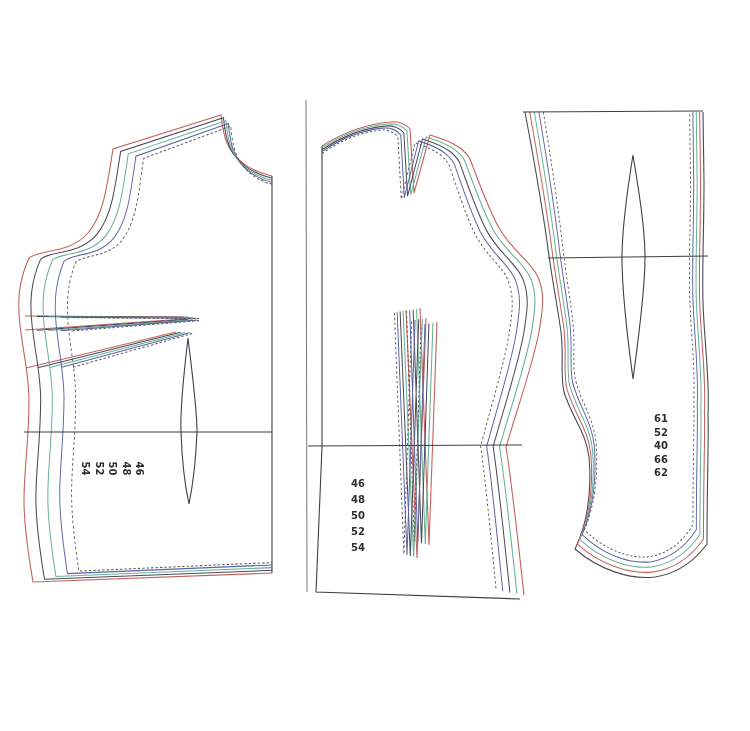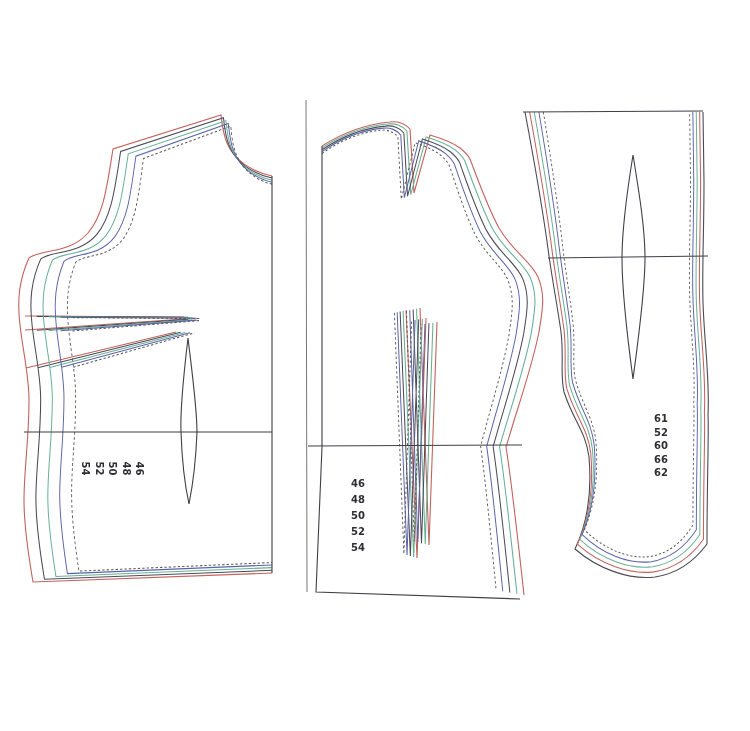--- a/index.html
+++ b/index.html
@@ -106,18 +106,18 @@
     <div>46</div>
     <div>48</div>
     <div>50</div>
     <div>52</div>
     <div>54</div>
   </div>
 
   <div class="right-sizes size-label">
     <div>61</div>
     <div>52</div>
-    <div>60</div>
+    <div>40</div>
     <div>66</div>
     <div>62</div>
   </div>
 
 </div>
 
 </body></html>

